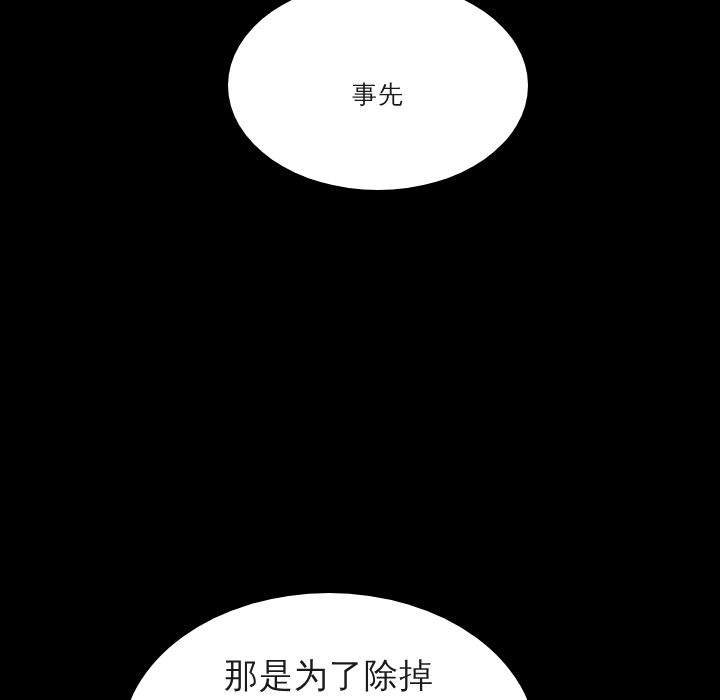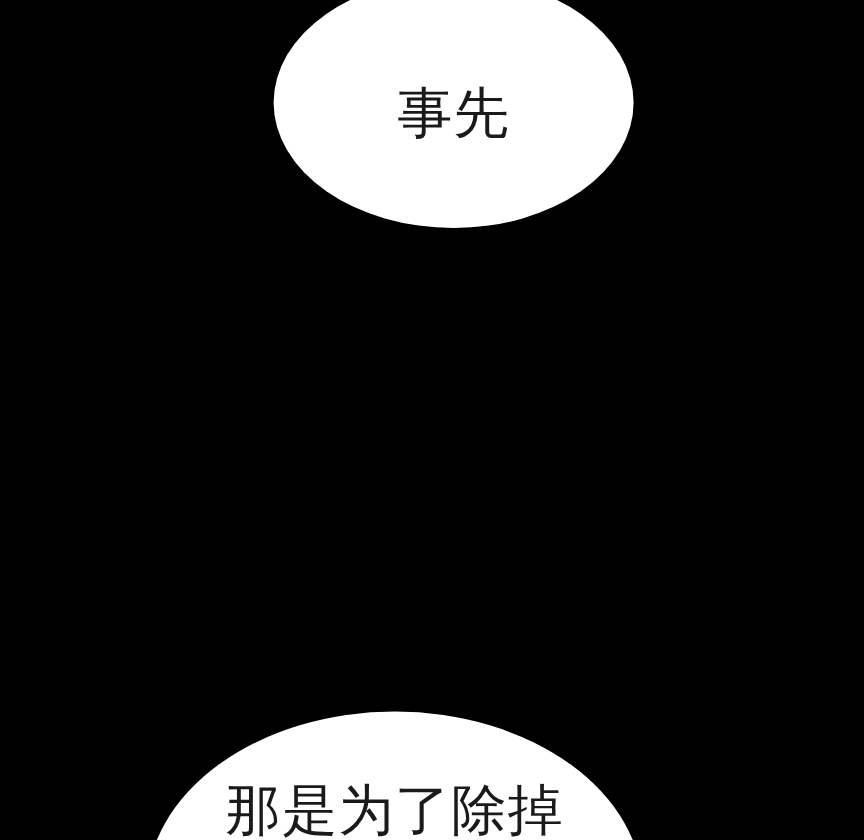--- a/index.html
+++ b/index.html
@@ -45,29 +45,29 @@
   
   .bubble-bottom {
     left: 122px;
     top: 593px;
     width: 414px;
     height: 300px;
   }
 
   .bubble-line {
     color: #1a1a1a;
-    font-size: 46px;
+    font-size: 25px;
     line-height: 45px;
     letter-spacing: 1px;
     white-space: nowrap;
     font-weight: 400;
   }
 
   .bubble-bottom .bubble-line {
-    font-size: 46px;
+    font-size: 34px;
     line-height: 42px;
     position: relative;
     top: -68px;
   }
 </style>
 </head>
 <body>
 
 <div id="panel">
 

